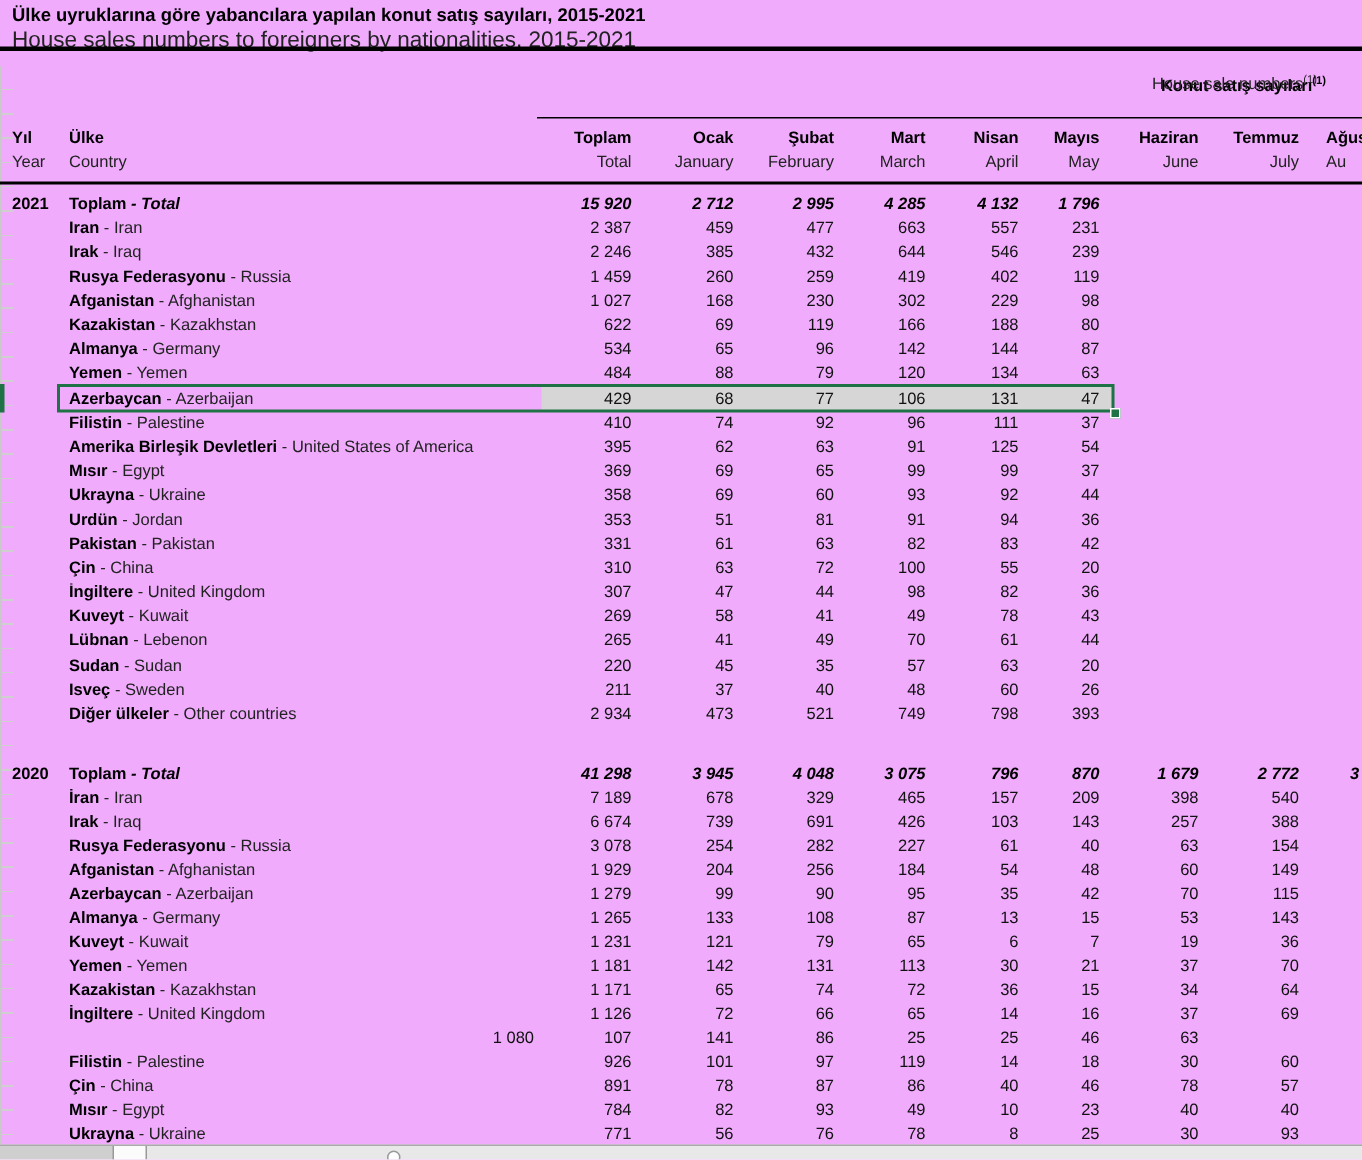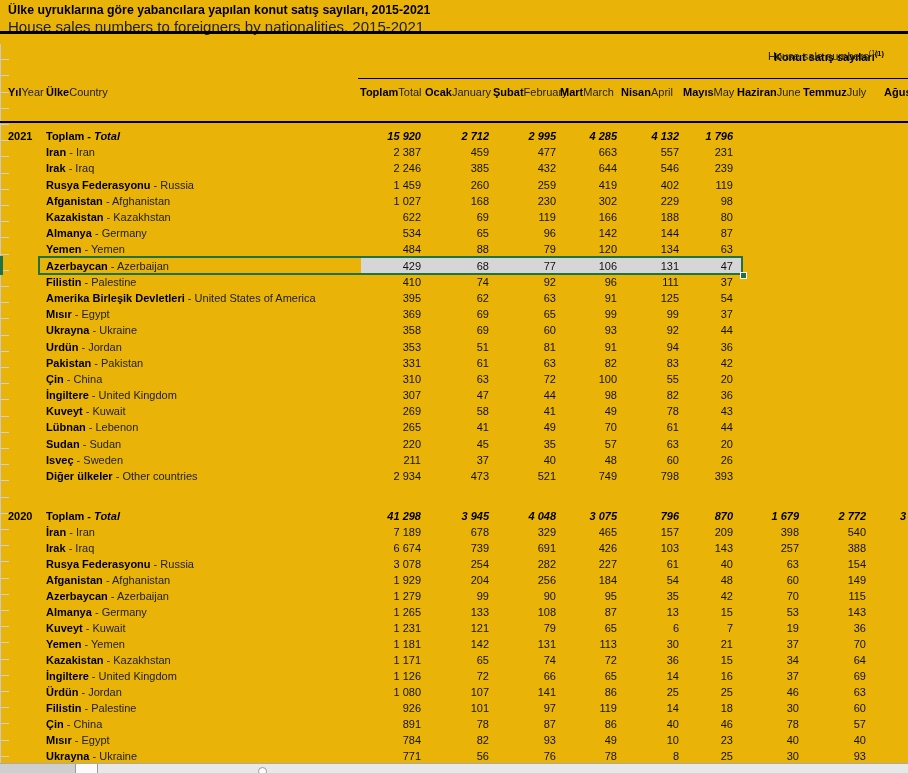--- a/index.html
+++ b/index.html
@@ -1,17 +1,17 @@
 <!DOCTYPE html>
 <html><head>
 <meta charset="utf-8">
 <style>
   html,body{margin:0;padding:0;background:#fff;}
   .screen{
-    position:relative;width:908px;height:773px;overflow:hidden;background:#eab308;
+    position:relative;width:908px;height:773px;overflow:hidden;background:#f0abfc;
     font-family:"Liberation Sans","DejaVu Sans",sans-serif;font-size:11px;color:#1a1a1a;
   }
   
   .title{position:absolute;left:8px;top:3px;font-size:12.3px;font-weight:bold;color:#000;white-space:nowrap;}
   .subtitle{position:absolute;left:8px;top:18px;font-size:15px;color:#222;white-space:nowrap;}
   .thick-rule{position:absolute;left:0;top:31px;width:908px;height:3px;background:#000;}
   
   .left-grid{
     position:absolute;left:0;top:44px;width:8px;height:719px;
     border-left:1px solid #c9c9c9;
@@ -19,21 +19,21 @@
   }
   
   .group-tr{position:absolute;top:49px;right:24px;font-weight:bold;color:#000;white-space:nowrap;}
   .group-en{position:absolute;top:48px;right:30px;color:#222;white-space:nowrap;}
   sup{font-size:7.5px;}
   .group-rule{position:absolute;left:358px;top:78px;width:550px;height:1px;background:#000;}
   .header-rule{position:absolute;left:0;top:121px;width:908px;height:2px;background:#000;}
   
   .grid{display:grid;grid-template-columns:38px 314px 65px 68px 67px 61px 62px 54px 66px 67px 67px;}
   .colheads{position:absolute;left:0;top:84px;width:937px;padding-left:8px;box-sizing:border-box;}
-  .ch{display:flex;}
+  .ch{display:flex;flex-direction:column;}
   .ch .tr{font-weight:bold;color:#000;line-height:16px;white-space:nowrap;}
   .ch .en{color:#222;line-height:16px;white-space:nowrap;}
   .ch.num{text-align:right;padding-right:4px;}
   .ch.cut{text-align:left;padding-left:14px;padding-right:0;}
   
   .section{position:absolute;left:0;width:937px;padding-left:8px;box-sizing:border-box;z-index:2;}
   .sec2021{top:128px;}
   .sec2020{top:508px;}
   .sec2021 .row{height:16.2px;}
   .sec2020 .row{height:16px;}
@@ -549,21 +549,20 @@
         <div class="cell vcell c2">66</div>
         <div class="cell vcell c3">65</div>
         <div class="cell vcell c4">14</div>
         <div class="cell vcell c5">16</div>
         <div class="cell vcell c6">37</div>
         <div class="cell vcell c7">69</div>
         <div class="cell vcell c8"></div>
       </div>
       <div class="row grid">
         <div class="cell ycell"></div>
-        <div class="cell ccell"><b>Ürdün</b><span> - Jordan</span></div>
         <div class="cell vcell c0">1 080</div>
         <div class="cell vcell c1">107</div>
         <div class="cell vcell c2">141</div>
         <div class="cell vcell c3">86</div>
         <div class="cell vcell c4">25</div>
         <div class="cell vcell c5">25</div>
         <div class="cell vcell c6">46</div>
         <div class="cell vcell c7">63</div>
         <div class="cell vcell c8"></div>
       </div>

